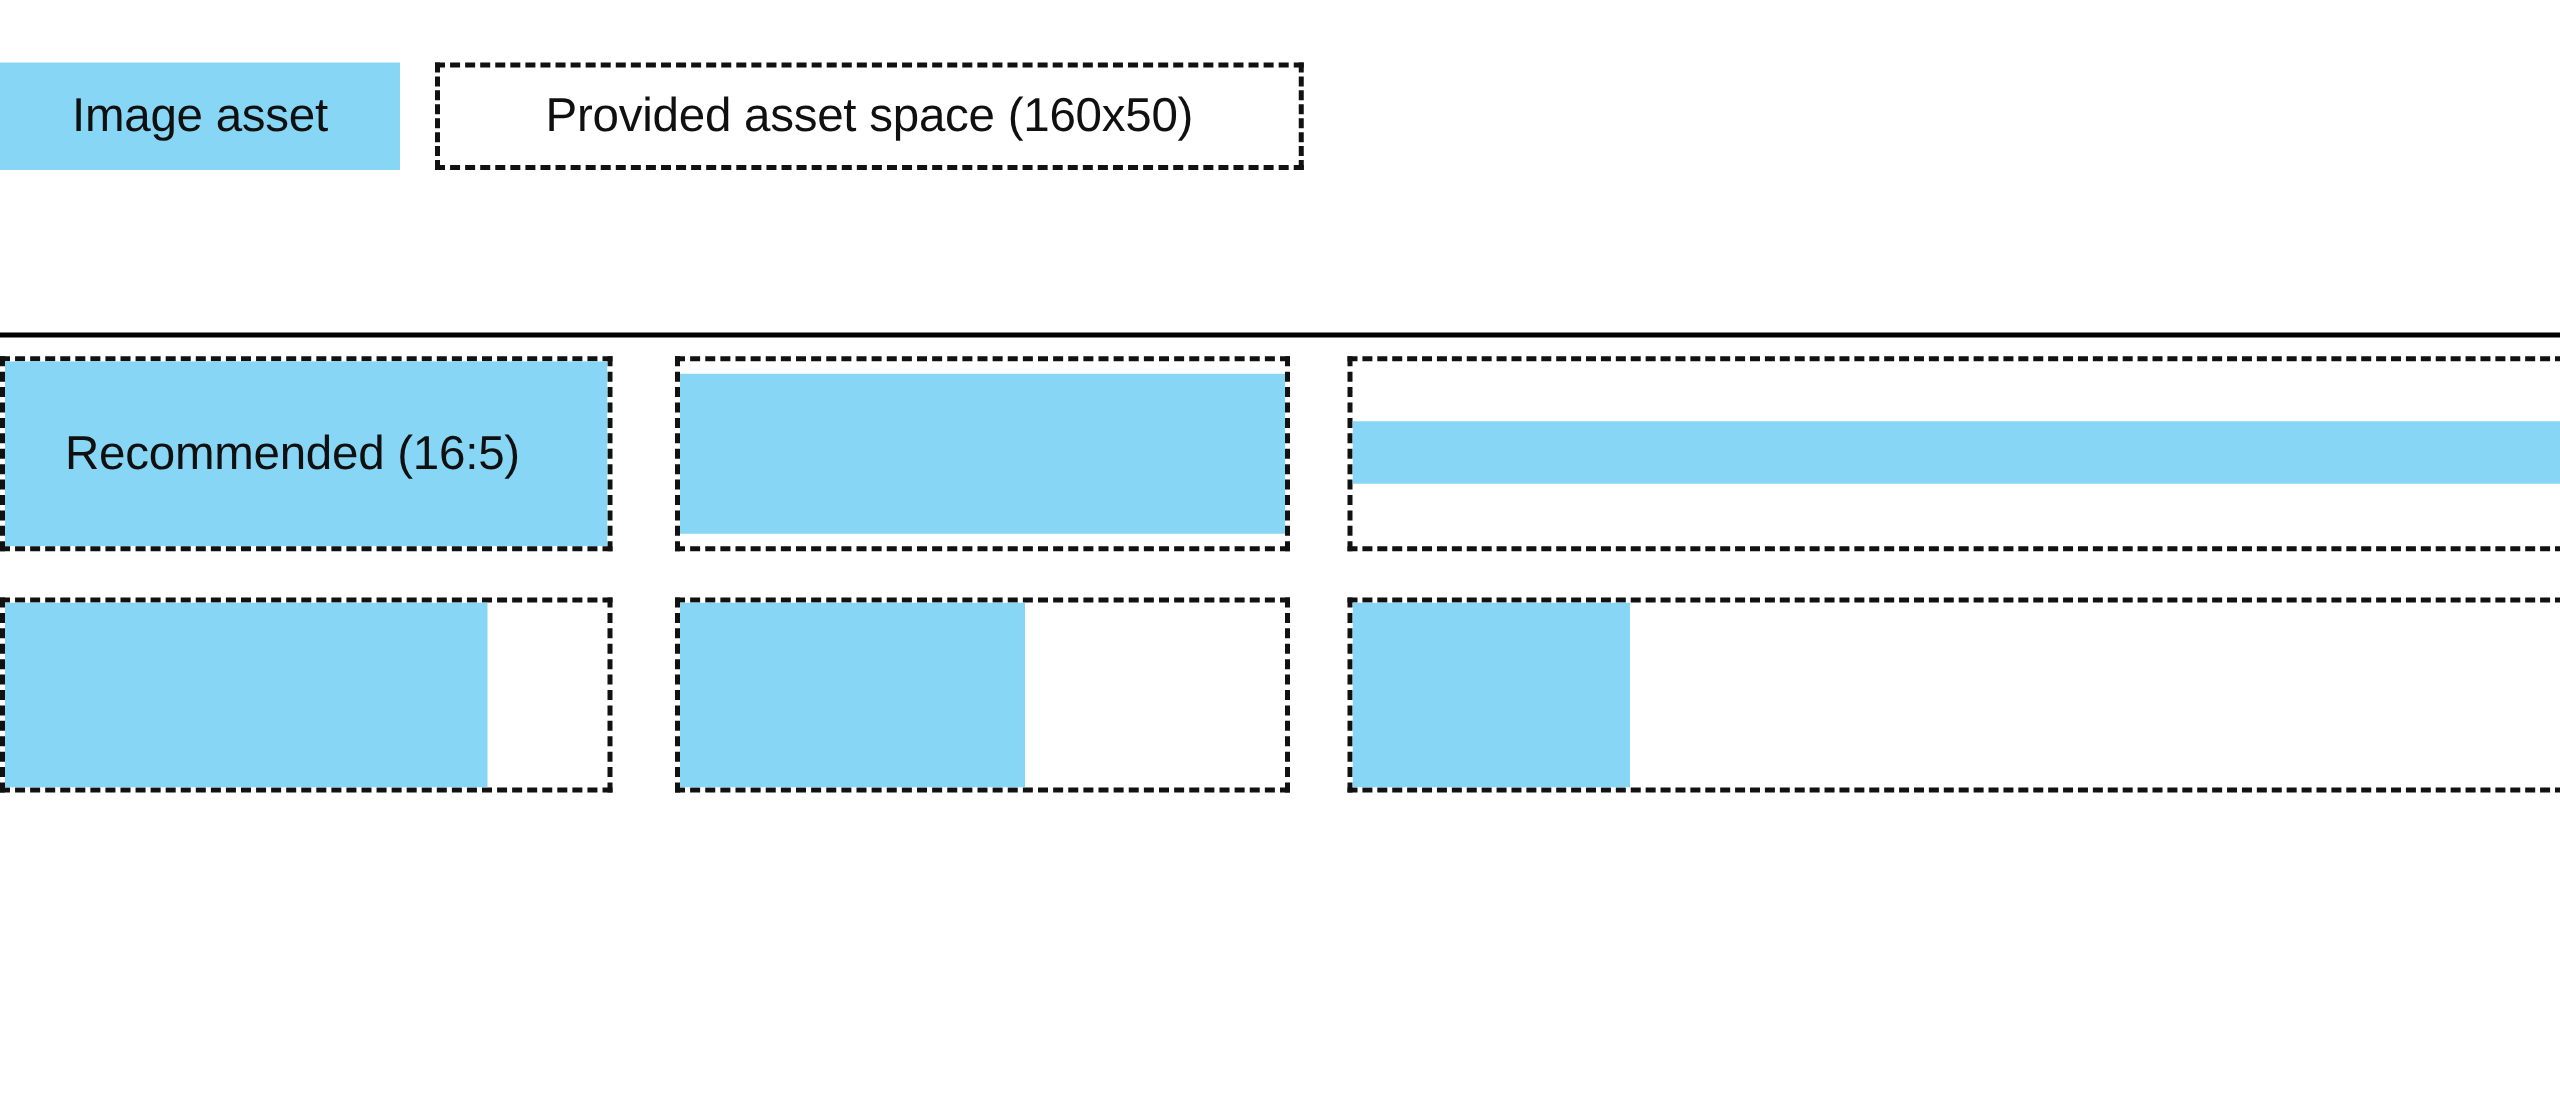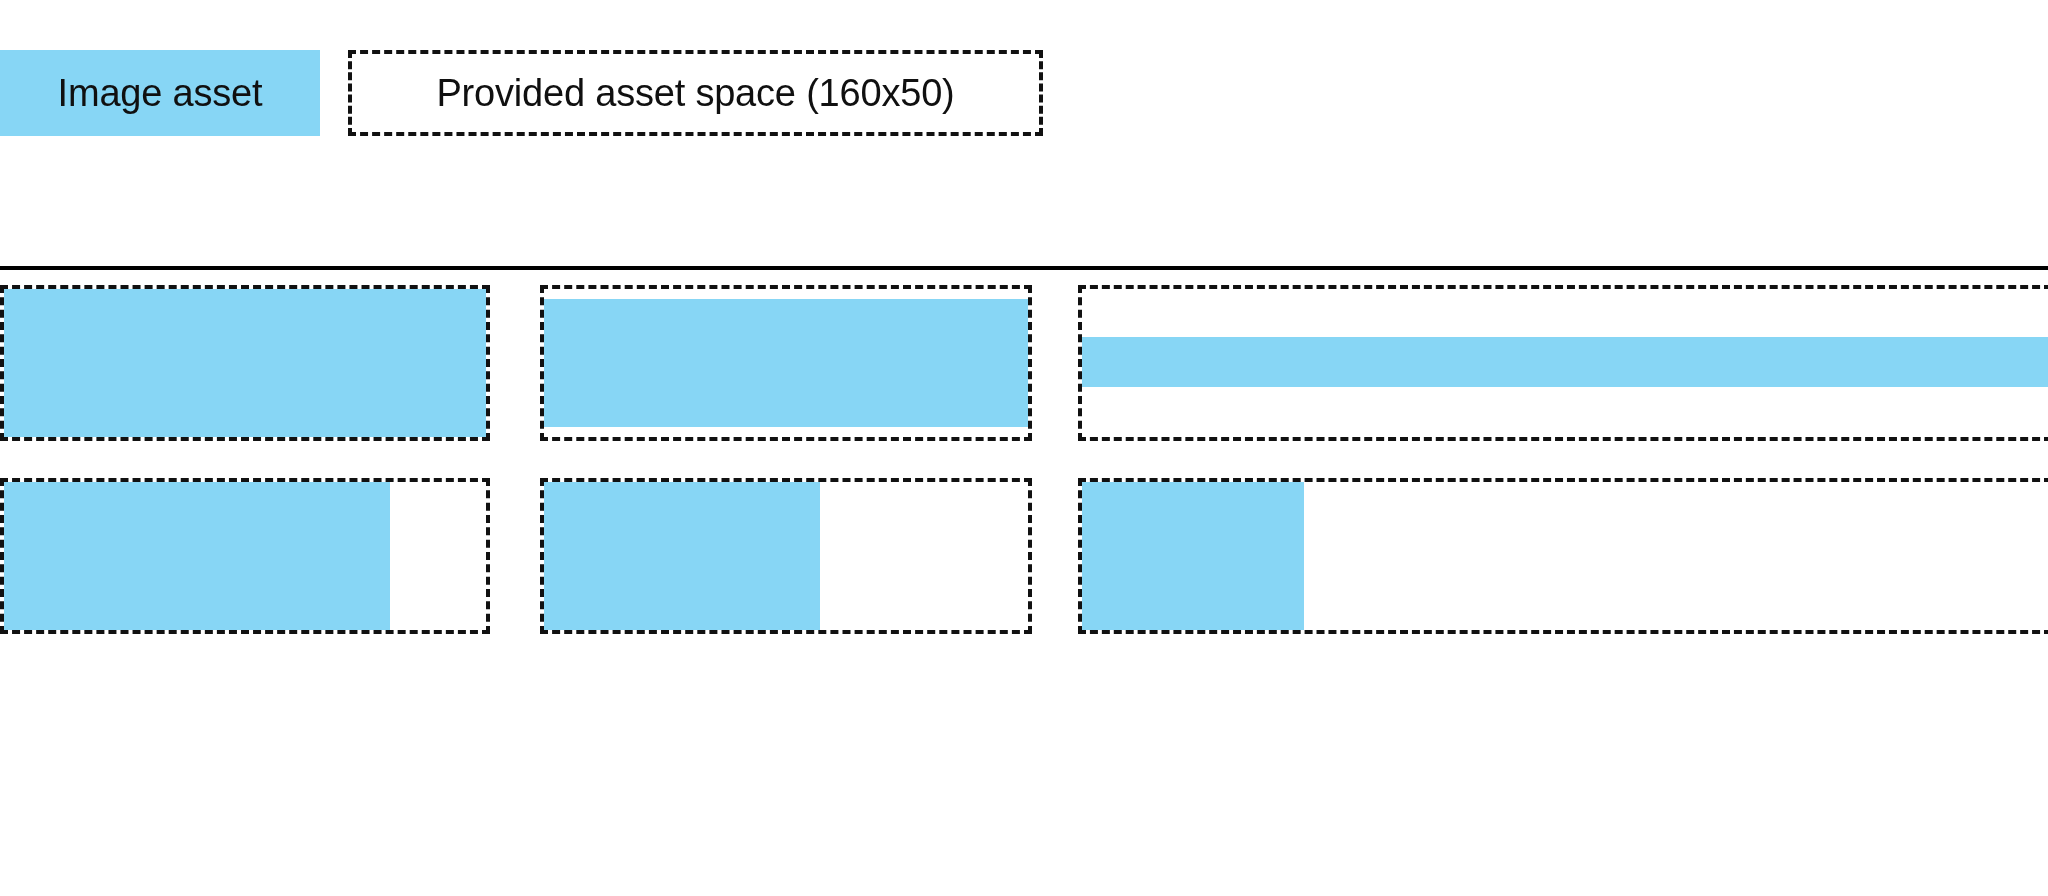--- a/index.html
+++ b/index.html
@@ -158,20 +158,21 @@
     </div>
 
   </div>
 
   <div id="section-divider"></div>
 
   <div class="spec-row" id="row-aspect">
 
     <div class="spec-cell col-1">
       <div class="fill" id="fill-aspect-1"></div>
+      <span class="cell-label">Recommended (16:5)</span>
     </div>
 
     <div class="spec-cell col-2">
       <div class="fill" id="fill-aspect-2"></div>
     </div>
 
     <div class="spec-cell col-3">
       <div class="fill" id="fill-aspect-3"></div>
     </div>
 

